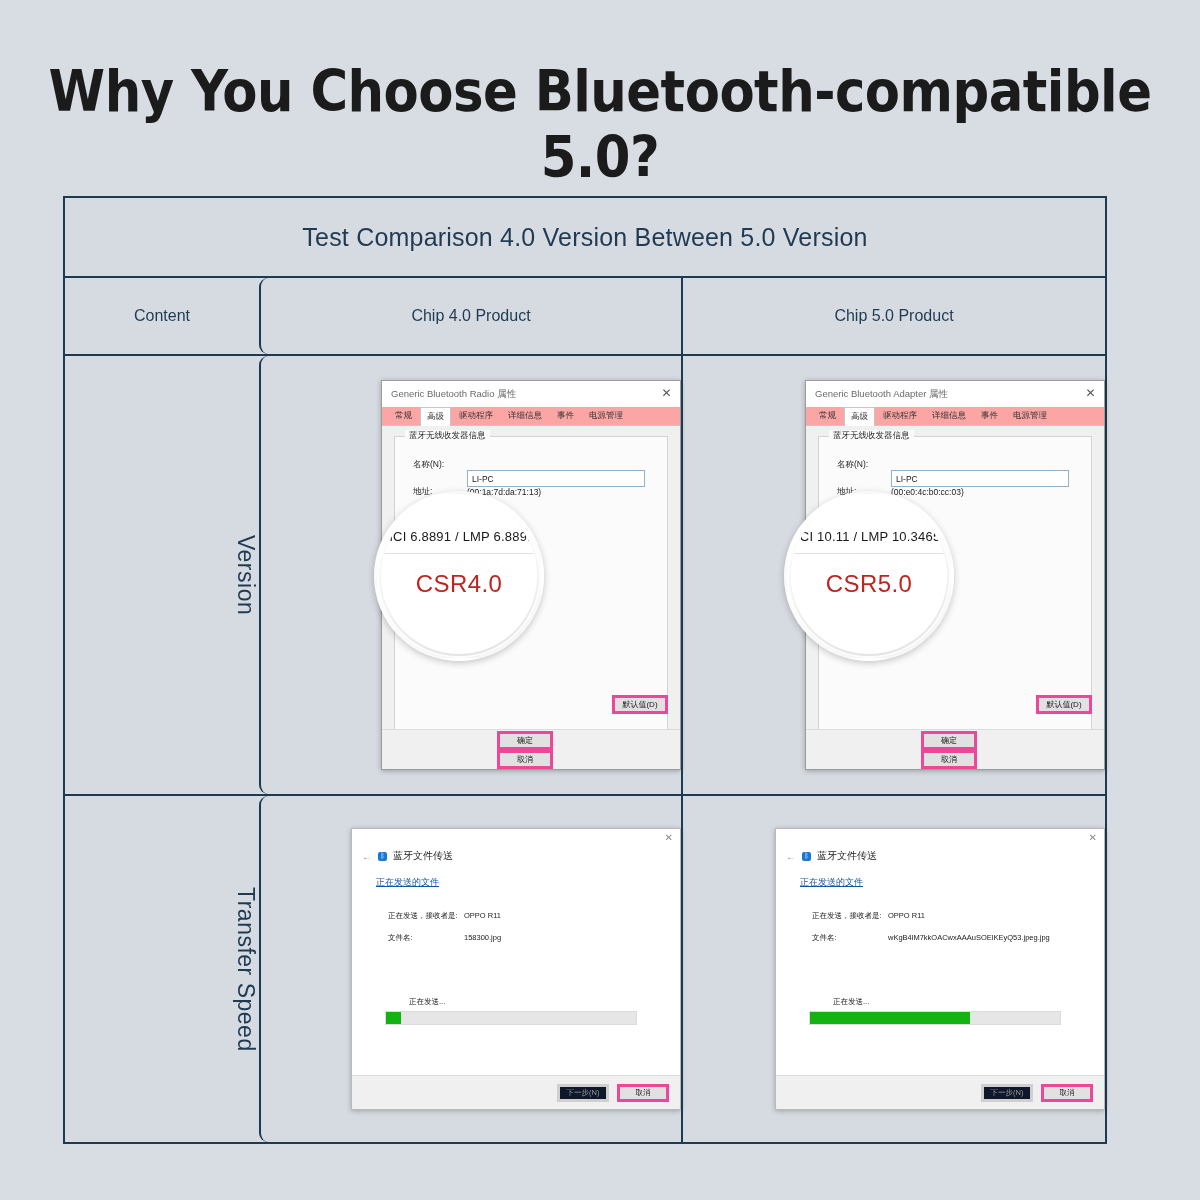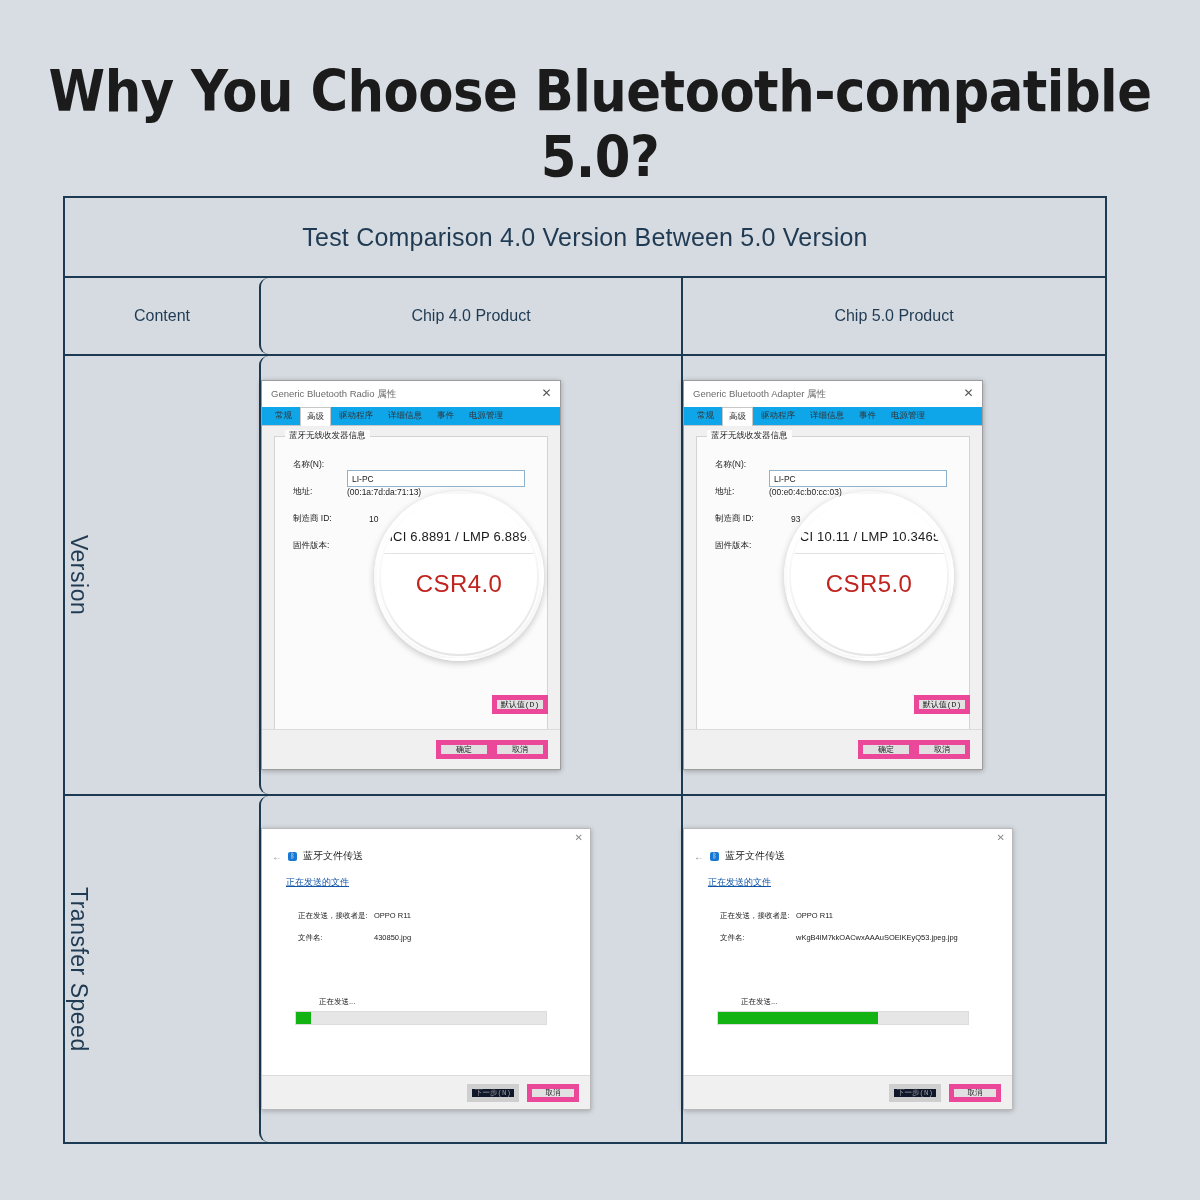--- a/index.html
+++ b/index.html
@@ -43,21 +43,21 @@
     display: flex; align-items: center; justify-content: center;
     font-size: 16px; color: #1f3a52;
   }
   .col-a { flex: 0 0 194px; }
   .col-b { flex: 0 0 422px; border-left: 2px solid #1d3a53; border-radius: 9px; }
   .col-c { flex: 1 1 auto;  border-left: 2px solid #1d3a53; }
 
   .tbl-row { display: flex; }
   .row-1 { flex: 0 0 440px; border-bottom: 2px solid #1d3a53; }
   .row-2 { flex: 1 1 auto; }
-  .tbl-row > .cell { display: flex; align-items: center; justify-content: flex-start; }
+  .tbl-row > .cell { display: flex; align-items: center; justify-content: flex-end; }
   .cell.col-b, .cell.col-c { position: relative; }
 
   .vlabel {
     writing-mode: vertical-rl;
     font-size: 23px; color: #1f3a52; letter-spacing: .5px;
     white-space: nowrap;
   }
 
   
   .win {
@@ -76,21 +76,21 @@
   }
   .win-close {
     position: absolute; right: 8px; top: 7px;
     width: 11px; height: 11px; color: #555; font-size: 12px;
     line-height: 10px; text-align: center;
   }
   .win-tabs {
     display: flex; align-items: flex-end; gap: 1px;
     padding: 0 6px; height: 19px;
     border-bottom: 1px solid #c7c7c7;
-    background: #0ea5e9;
+    background: #fca5a5;
   }
   .win-tabs span {
     font-size: 8.5px; padding: 3px 6px 3px 6px; color: #333;
     border: 1px solid transparent; border-bottom: none;
   }
   .win-tabs span.active {
     background: #fff; border-color: #c7c7c7;
     position: relative; top: 1px;
   }
   .win-body { padding: 10px 12px 6px 12px; position: relative; height: calc(100% - 46px); background:#f0f0f0; }
@@ -104,32 +104,32 @@
   }
   .frow { display: flex; align-items: center; height: 27px; font-size: 8.5px; }
   .flabel { width: 62px; color: #222; padding-left: 8px; }
   .fvalue { color: #222; }
   .fieldbox {
     border: 1px solid #8fb3cc; background: #fff;
     height: 17px; width: 178px; display: flex; align-items: center;
     padding-left: 4px; font-size: 8.5px; margin-top: 28px;
   }
   .btn {
-    border: 5px solid #ec4899; background: #e1e1e1;
+    border: 3px solid #ec4899; background: #e1e1e1;
     font-size: 8px; color: #1a1a1a;
     height: 19px; min-width: 56px;
-    display: inline-flex; align-items: center; justify-content: center; font-family: Liberation Mono, monospace;
+    display: inline-flex; align-items: center; justify-content: center;
   }
   .btn.disabled { color: #9a9a9a; background: #0f172a; border-color: #cfcfcf; }
   .win-default-row { position: absolute; right: 12px; bottom: 54px; }
   .win-footer {
     position: absolute; left: 0; right: 0; bottom: 0; height: 40px;
     background: #f0f0f0; border-top: 1px solid #dcdcdc;
     display: flex; align-items: center; justify-content: flex-end;
-    padding-right: 12px;
+    padding-right: 12px; flex-direction: column;
   }
 
   
   .magnifier {
     position: absolute; border-radius: 50%;
     background: radial-gradient(circle at 40% 30%, #ffffff 0%, #ffffff 55%, #f7f7f7 78%, #ededed 100%);
     box-shadow:
       inset 0 0 0 2px rgba(255,255,255,.9),
       inset 0 -7px 12px rgba(0,0,0,.10),
       0 2px 7px rgba(0,0,0,.22);
@@ -350,21 +350,21 @@
           <div style="padding-left:0">
             <a class="bt-link" href="#">正在发送的文件</a>
           </div>
           <div class="bt-fields">
             <div class="bt-frow">
               <span class="bt-flabel">正在发送，接收者是:</span>
               <span class="bt-fvalue">OPPO R11</span>
             </div>
             <div class="bt-frow">
               <span class="bt-flabel">文件名:</span>
-              <span class="bt-fvalue">430850.jpg</span>
+              <span class="bt-fvalue">158300.jpg</span>
             </div>
           </div>
           <div class="bt-progwrap">
             <div class="bt-progcaption">正在发送...</div>
             <div class="bt-progtrack">
               <div class="bt-progfill" style="width: 6%;"></div>
             </div>
           </div>
           <div class="bt-footer">
             <span class="btn disabled">下一步(N)</span>

